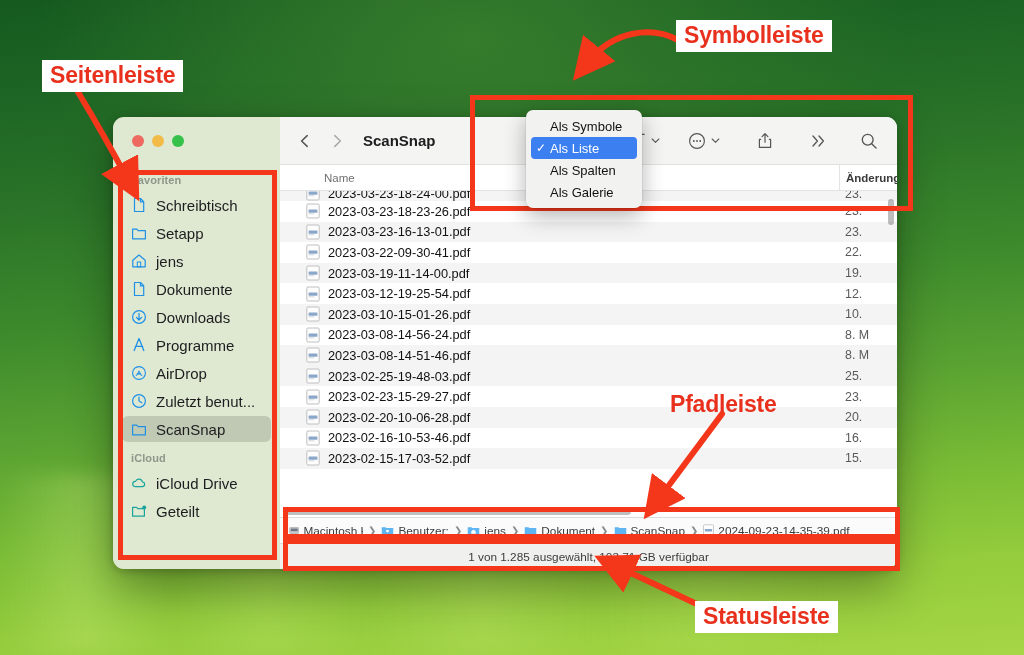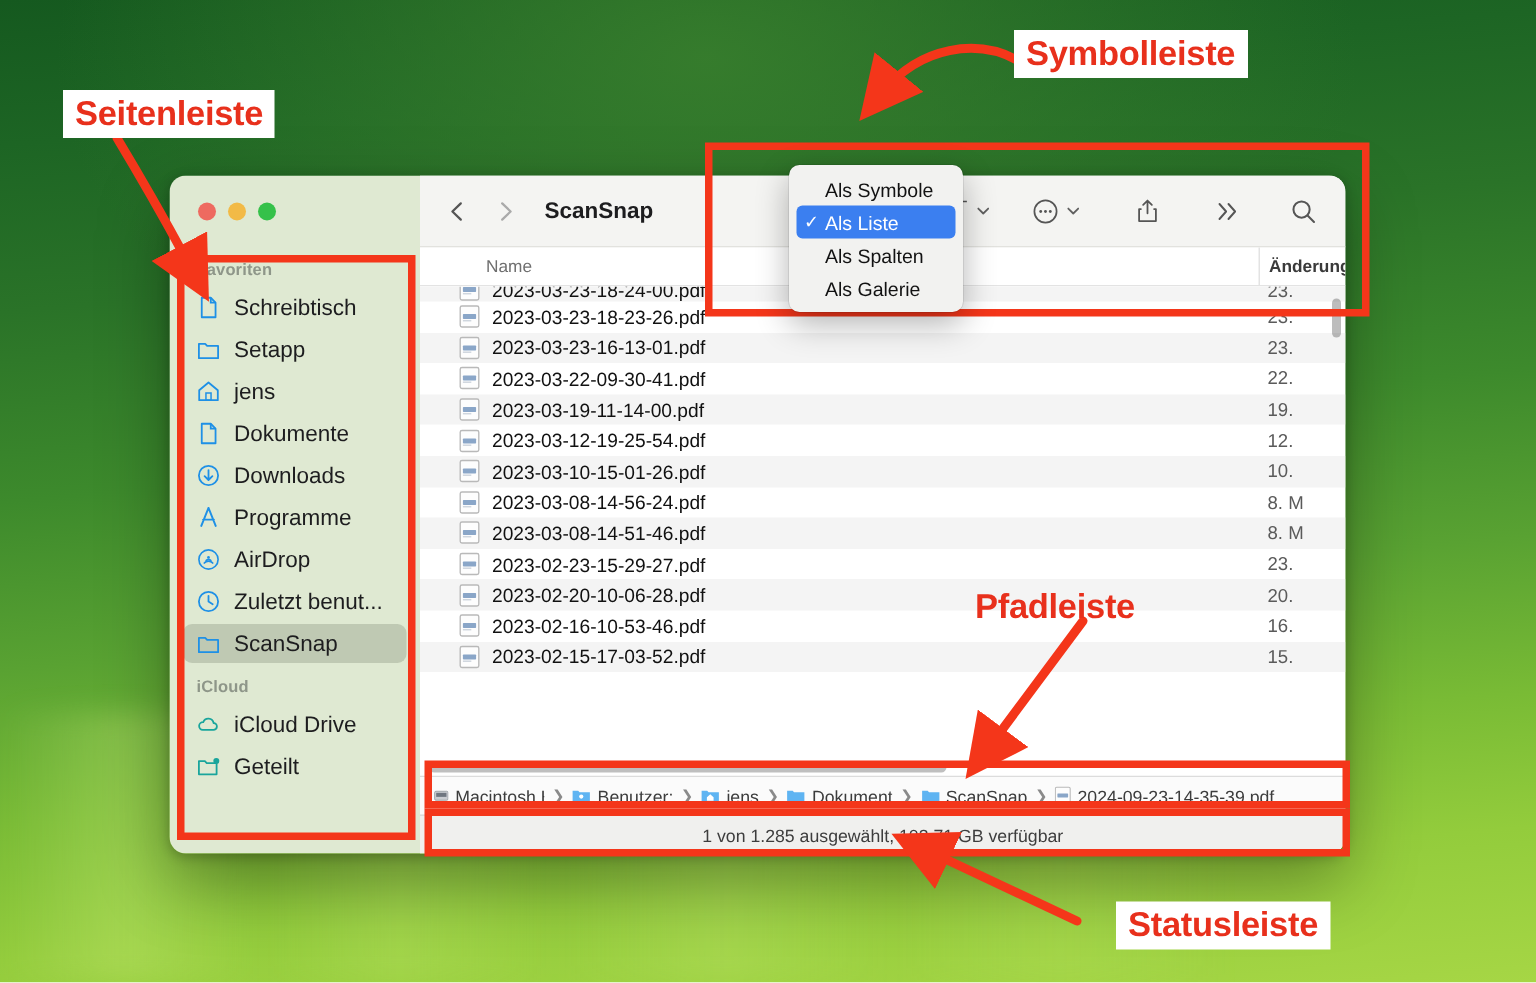--- a/index.html
+++ b/index.html
@@ -275,22 +275,22 @@
     font-weight: 700;
     font-size: 23px;
     letter-spacing: -0.2px;
     background: #ffffff;
     padding: 2px 8px 3px 8px;
     z-index: 60;
     white-space: nowrap;
   }
   #lbl-seitenleiste { left: 42px;  top: 60px; }
   #lbl-symbolleiste { left: 676px; top: 20px; }
-  #lbl-pfadleiste   { left: 646px; top: 389px; background: transparent; padding:2px 4px; }
-  #lbl-statusleiste { left: 744px; top: 601px; }
+  #lbl-pfadleiste   { left: 666px; top: 389px; background: transparent; padding:2px 4px; }
+  #lbl-statusleiste { left: 695px; top: 601px; }
 
   svg.arrow { position: absolute; z-index: 55; overflow: visible; }
   #arr-seitenleiste { left: 70px;  top: 88px;  width: 120px; height: 110px; }
   #arr-symbolleiste { left: 560px; top: 18px;  width: 140px; height: 70px; }
   #arr-pfadleiste   { left: 640px; top: 408px; width: 120px; height: 110px; }
   #arr-statusleiste { left: 600px; top: 560px; width: 140px; height: 70px; }
 </style>
 </head>
 <body>
 
@@ -553,20 +553,29 @@
           </div>
           <div class="row alt">
             <svg class="fico" viewBox="0 0 14 16">
               <rect x="0.8" y="1" width="12.4" height="14" rx="1.2" fill="#fdfdfd" stroke="#b9b9b9" stroke-width="0.9"></rect>
               <rect x="2.6" y="6.4" width="8.8" height="3.3" rx="0.5" fill="#8aa6c8"></rect>
               <rect x="2.6" y="10.3" width="5.6" height="1" fill="#cfd6de"></rect>
             </svg>
             <span class="fname">2023-03-08-14-51-46.pdf</span>
             <span class="fmod">8. M</span>
           </div>
+          <div class="row alt">
+            <svg class="fico" viewBox="0 0 14 16">
+              <rect x="0.8" y="1" width="12.4" height="14" rx="1.2" fill="#fdfdfd" stroke="#b9b9b9" stroke-width="0.9"></rect>
+              <rect x="2.6" y="6.4" width="8.8" height="3.3" rx="0.5" fill="#8aa6c8"></rect>
+              <rect x="2.6" y="10.3" width="5.6" height="1" fill="#cfd6de"></rect>
+            </svg>
+            <span class="fname">2023-02-25-19-48-03.pdf</span>
+            <span class="fmod">25.</span>
+          </div>
           <div class="row">
             <svg class="fico" viewBox="0 0 14 16">
               <rect x="0.8" y="1" width="12.4" height="14" rx="1.2" fill="#fdfdfd" stroke="#b9b9b9" stroke-width="0.9"></rect>
               <rect x="2.6" y="6.4" width="8.8" height="3.3" rx="0.5" fill="#8aa6c8"></rect>
               <rect x="2.6" y="10.3" width="5.6" height="1" fill="#cfd6de"></rect>
             </svg>
             <span class="fname">2023-02-23-15-29-27.pdf</span>
             <span class="fmod">23.</span>
           </div>
           <div class="row alt">

